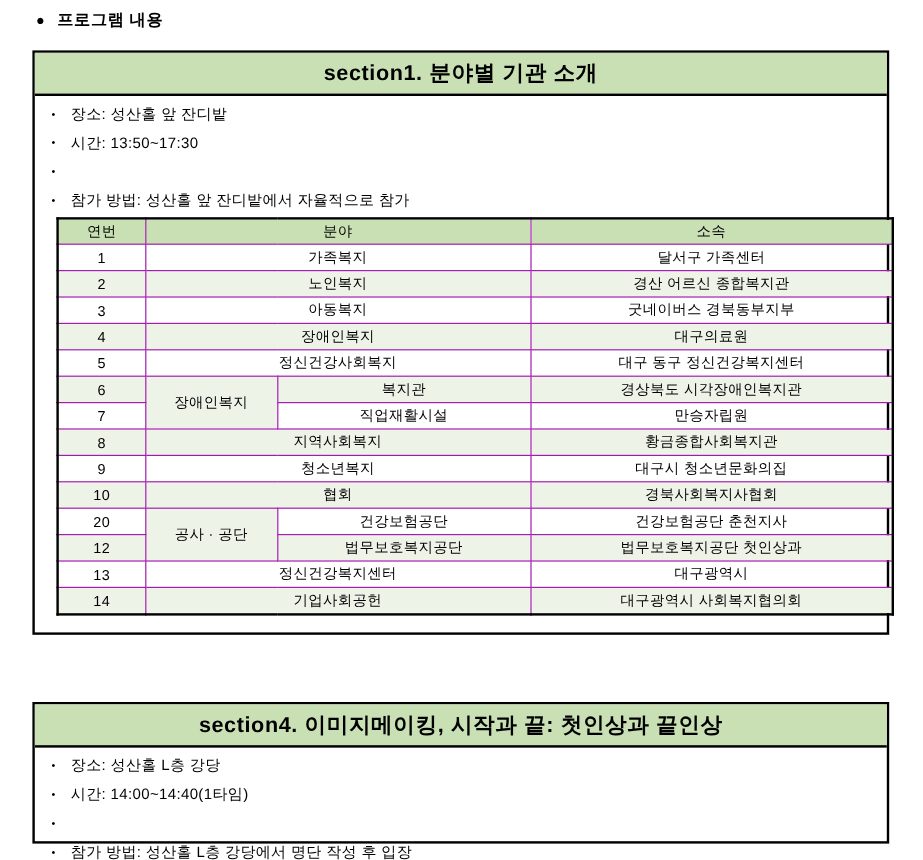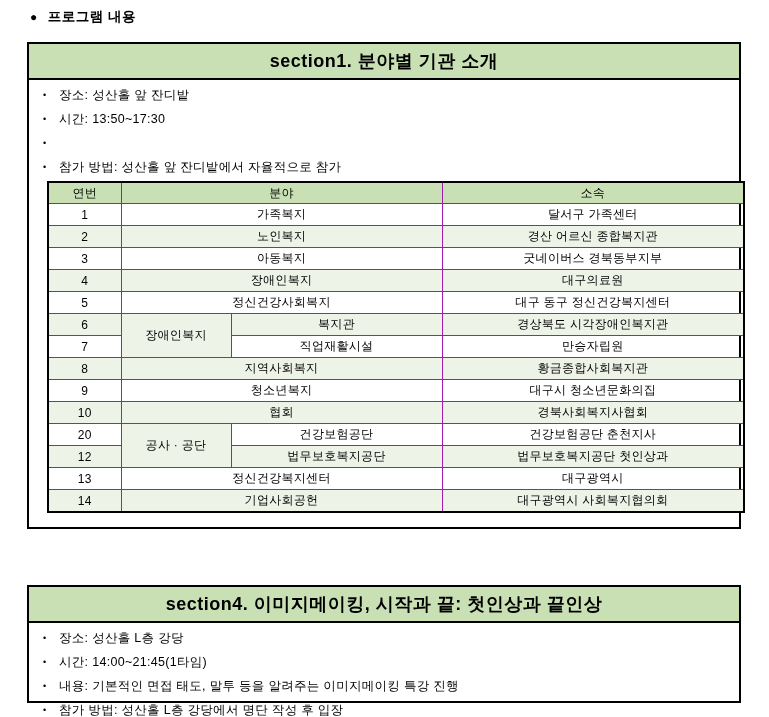--- a/index.html
+++ b/index.html
@@ -196,25 +196,24 @@
     <span>section4. 이미지메이킹, 시작과 끝: 첫인상과 끝인상</span>
   </div>
   <div class="sec-body">
     <ul class="bullets">
       <li>
           <span class="b">•</span>
           <span>장소: 성산홀 L층 강당</span>
         </li>
       <li>
           <span class="b">•</span>
-          <span>시간: 14:00~21:45(1타임)</span>
-        </li>
-      <li>
-          <span class="b">•</span>
-          <span>내용: 기본적인 면접 태도, 말투 등을 알려주는 이미지메이킹 특강 진행</span>
+          <span>시간: 14:00~14:40(1타임)</span>
+        </li>
+      <li>
+          <span class="b">•</span>
         </li>
       <li>
           <span class="b">•</span>
           <span>참가 방법: 성산홀 L층 강당에서 명단 작성 후 입장</span>
         </li>
     </ul>
   </div>
 </div>
 
 </body></html>

